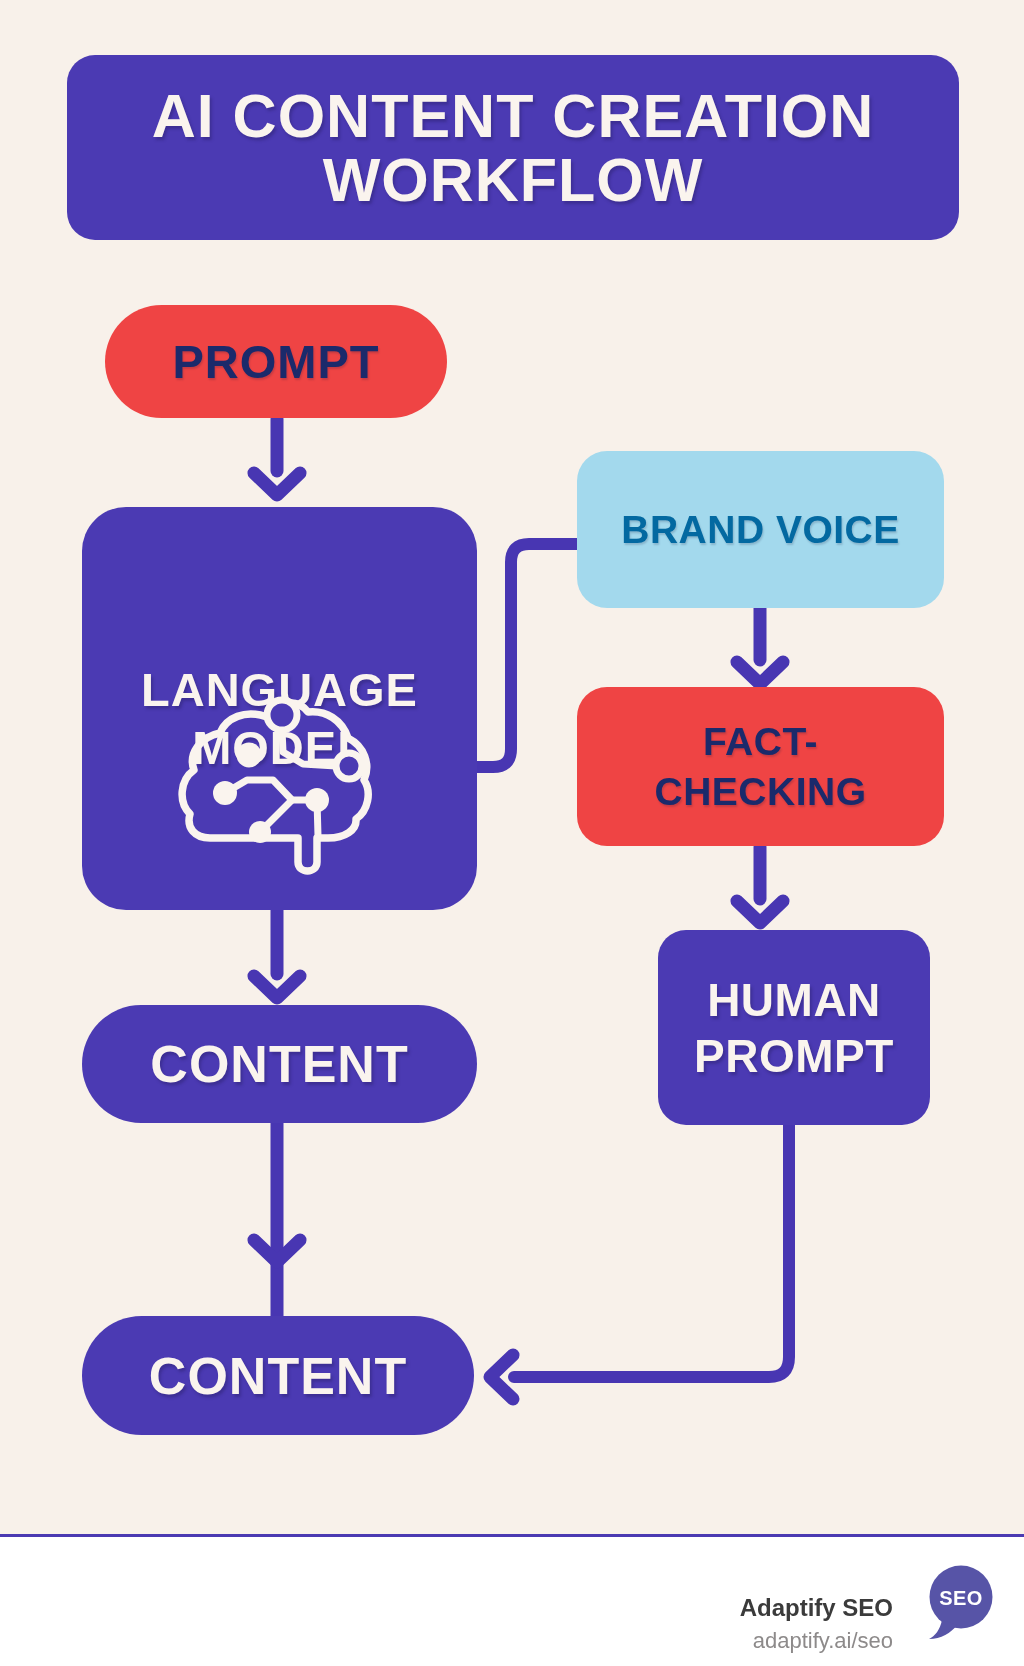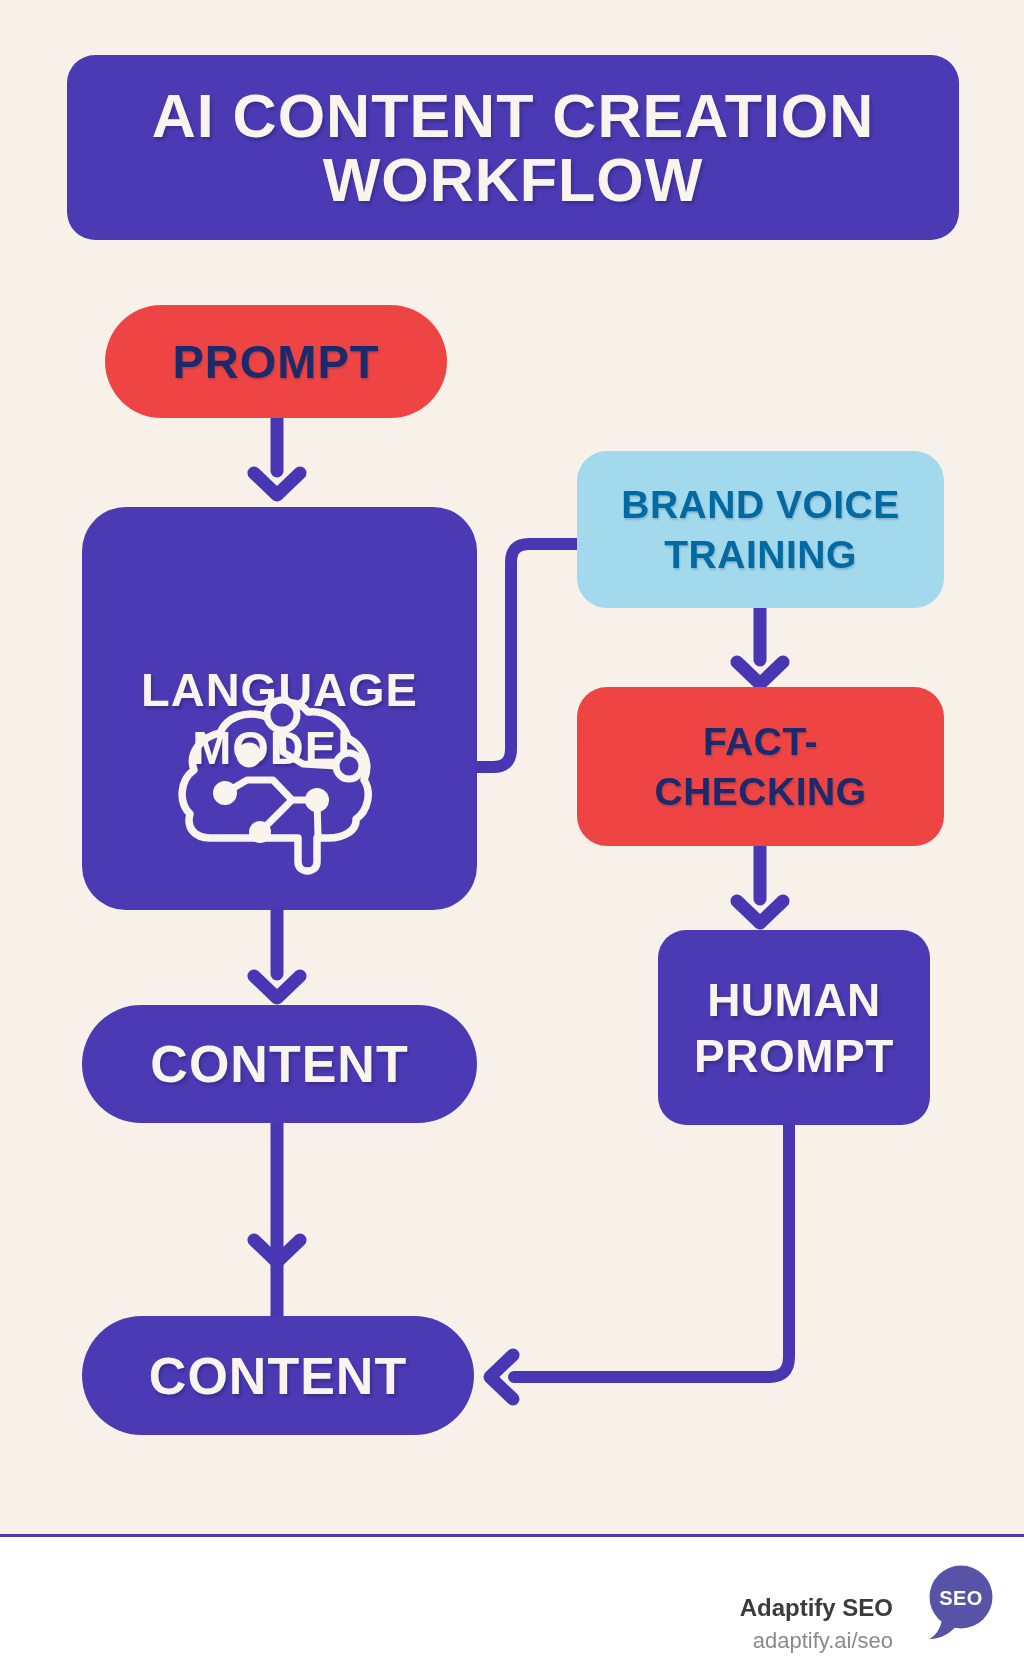--- a/index.html
+++ b/index.html
@@ -170,21 +170,20 @@
 
       <circle cx="79" cy="75" r="12.5" fill="#FAF4EE"></circle>
       <circle cx="55" cy="113" r="12" fill="#FAF4EE"></circle>
       <circle cx="147" cy="120" r="12" fill="#FAF4EE"></circle>
       <circle cx="90" cy="152" r="11" fill="#FAF4EE"></circle>
     </svg>
   </div>
 
   <div class="box lblue bv-box">
     <span>BRAND VOICE</span>
-    <span>TRAINING</span>
   </div>
 
   <div class="box orange fact-box">
     <span>FACT-</span>
     <span>CHECKING</span>
   </div>
 
   <div class="box purple hr-box">
     <span>HUMAN</span>
     <span>PROMPT</span>

